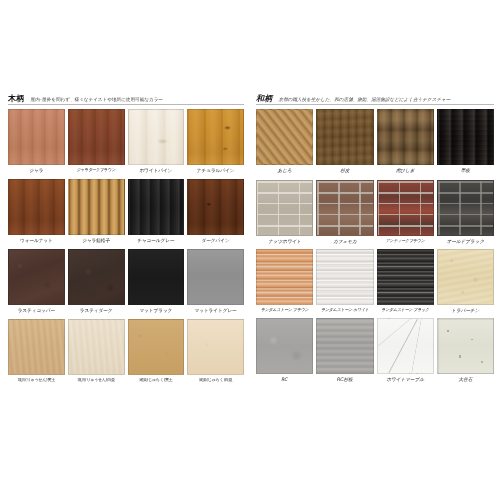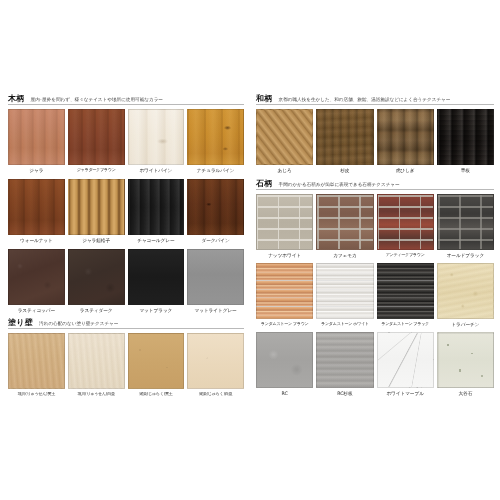--- a/index.html
+++ b/index.html
@@ -7,21 +7,21 @@
     width:500px;height:500px;
     background:#ffffff;
     font-family:"DejaVu Sans","Liberation Sans",sans-serif;
     overflow:hidden;
   }
   #page{position:relative;width:500px;height:500px;background:#fff;}
 
   .columns{position:absolute;left:0;top:95px;width:500px;display:flex;}
   .col{width:250px;box-sizing:border-box;}
   .col-left{padding:0 6px 0 8px;}
-  .col-right{padding:0 6px 0 6px;}
+  .col-right{padding:0 6px 0 6px;font-style:italic;}
 
   
   .section{margin-bottom:2px;}
   .sec-head{
     display:flex;align-items:flex-end;gap:6px;
     border-bottom:1px solid #b9b9b9;
     padding-bottom:1px;margin-bottom:4px;
   }
   .sec-title{
     font-size:8px;font-weight:bold;color:#151515;
@@ -311,24 +311,20 @@
               <div class="sw m-mattblack"></div>
               <div class="cap">マットブラック</div>
             </div>
             <div class="cell">
               <div class="sw m-mattlightgrey"></div>
               <div class="cap">マットライトグレー</div>
             </div>
           </div>
         </div>
         <div class="section">
-          <div class="sec-head">
-            <div class="sec-title">塗り壁</div>
-            <div class="sec-desc">汚れの心配のない塗り壁テクスチャー</div>
-          </div>
           <div class="grid">
             <div class="cell">
               <div class="sw p-ryusen-oudo"></div>
               <div class="cap tiny">琉川(りゅうせん)黄土</div>
             </div>
             <div class="cell">
               <div class="sw p-ryusen-shirokabe"></div>
               <div class="cap tiny">琉川(りゅうせん)白亜</div>
             </div>
             <div class="cell">
@@ -361,24 +357,20 @@
               <div class="sw j-torahishigi"></div>
               <div class="cap">虎ひしぎ</div>
             </div>
             <div class="cell">
               <div class="sw j-sumiita"></div>
               <div class="cap">墨板</div>
             </div>
           </div>
         </div>
         <div class="section">
-          <div class="sec-head">
-            <div class="sec-title">石柄</div>
-            <div class="sec-desc">手間のかかる石積みが簡単に表現できる石柄テクスチャー</div>
-          </div>
           <div class="grid">
             <div class="cell">
               <div class="sw brick b-nuts"></div>
               <div class="cap">ナッツホワイト</div>
             </div>
             <div class="cell">
               <div class="sw brick b-cafemocha"></div>
               <div class="cap">カフェモカ</div>
             </div>
             <div class="cell">

